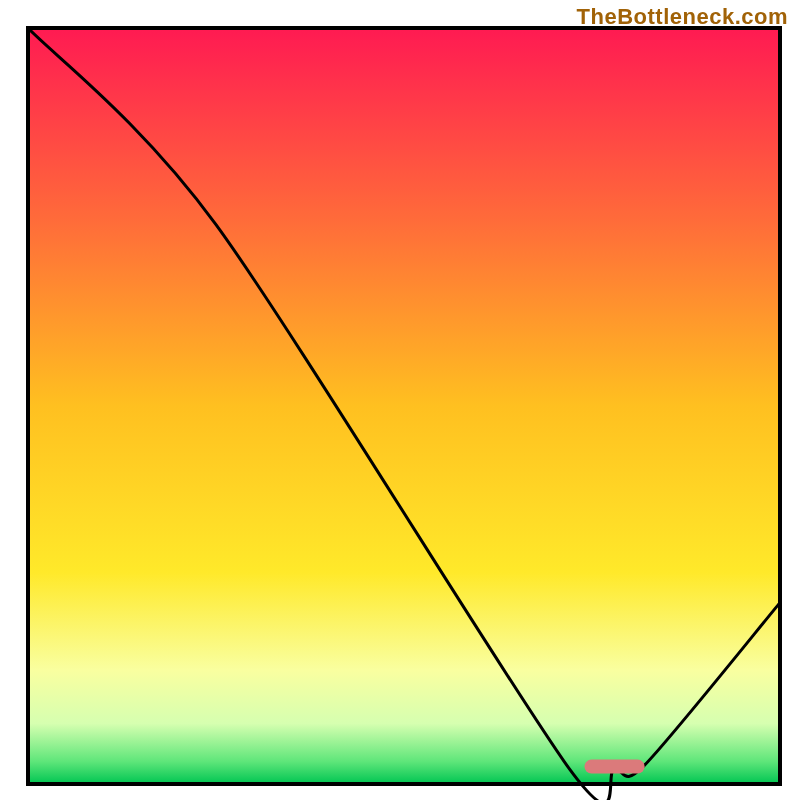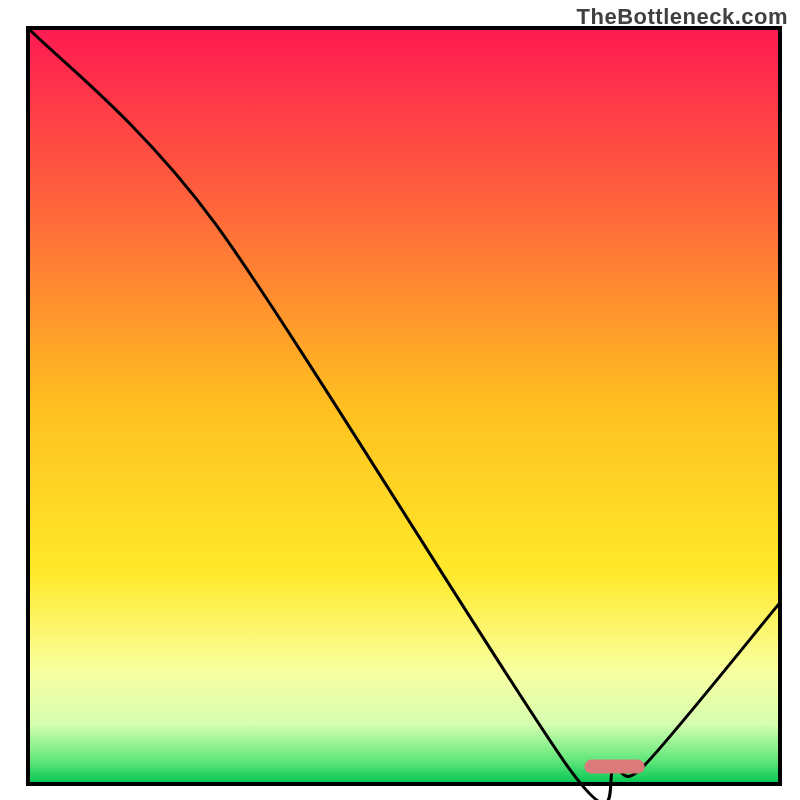--- a/index.html
+++ b/index.html
@@ -16,21 +16,21 @@
     width: 800px;
     height: 800px;
     box-sizing: border-box;
   }
   .watermark {
     position: absolute;
     top: 4px;
     right: 12px;
     font-size: 22px;
     font-weight: 600;
-    color: #404040;
+    color: #a16207;
     letter-spacing: 0.5px;
     z-index: 10;
     text-align: center;
   }
   svg.chart {
     position: absolute;
     top: 0;
     left: 0;
     width: 800px;
     height: 800px;

